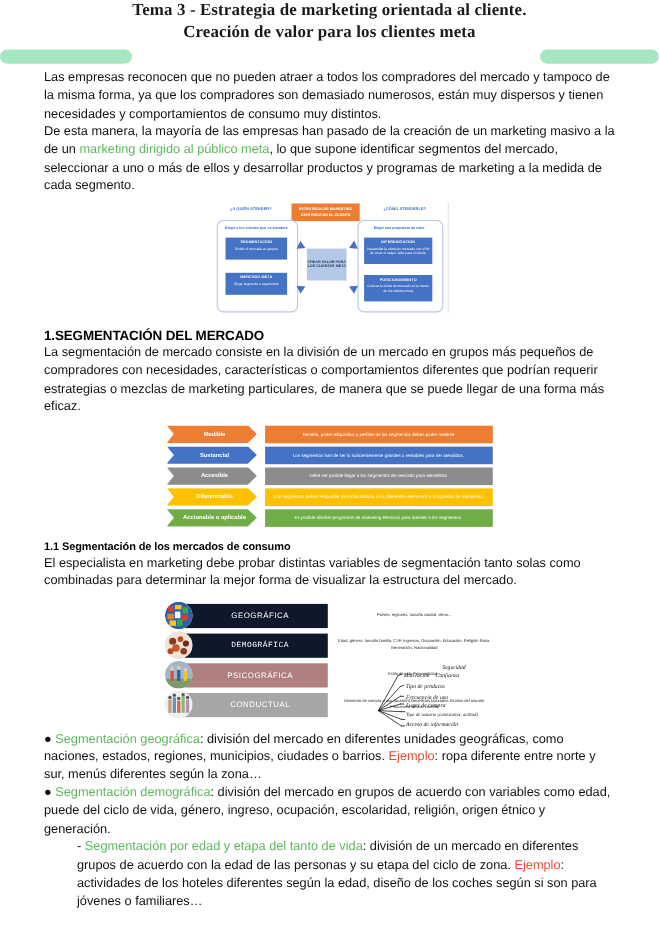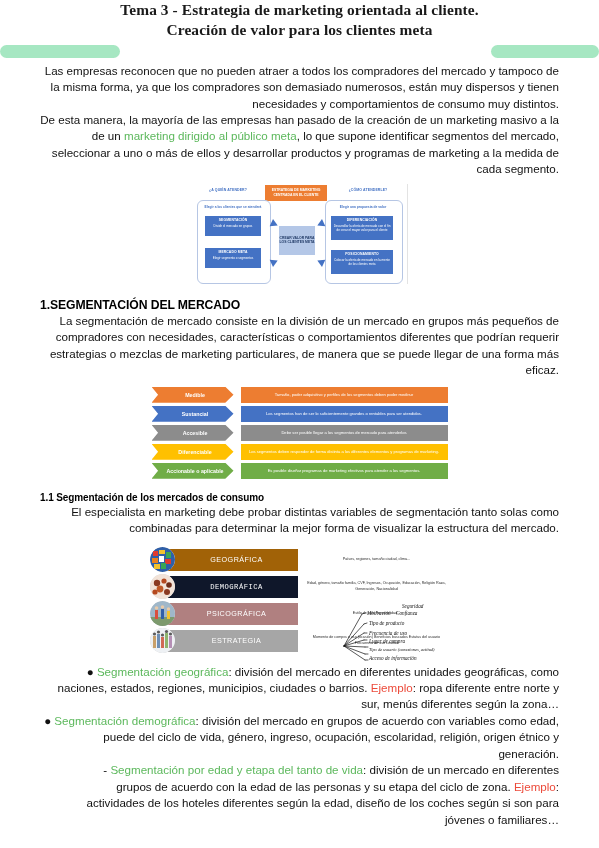--- a/index.html
+++ b/index.html
@@ -46,21 +46,21 @@
     background: #a6e7c2;
   }
   .hl-left  { left: -40px;  top: 45px; width: 120px; }
   .hl-right { right: -40px; top: 45px; width: 108px; }
 
   
   .para {
     font-size: 11.6px;
     line-height: 1.42;
     color: #111;
-    text-align: right;
+    text-align: left;
     margin: 0;
   }
   .para.first { margin-top: 22px; }
   .green { color: #5cb85c; }
   .red { color: #ec4a3a; }
 
   h2.sec {
     font-size: 12.2px;
     font-weight: bold;
     margin: 14px 0 1px 0;
@@ -333,21 +333,21 @@
             <rect x="9" y="3" width="6" height="4" fill="#f2c230"></rect>
           <rect x="16" y="5" width="5" height="6" fill="#3aa655"></rect>
             <rect x="2" y="11" width="6" height="5" fill="#e8821e"></rect>
           <rect x="9" y="9" width="5" height="6" fill="#ffffff"></rect>
             <rect x="15" y="12" width="6" height="5" fill="#e03b2f"></rect>
           <rect x="4" y="17" width="6" height="5" fill="#f2c230"></rect>
             <rect x="11" y="16" width="5" height="6" fill="#3aa655"></rect>
           <rect x="17" y="18" width="4" height="4" fill="#2f5fa8"></rect>
         </svg>
       </div>
-      <div class="f3-bar" style="background:#a16207;">GEOGRÁFICA</div>
+      <div class="f3-bar" style="background:#0f172a;">GEOGRÁFICA</div>
       <div class="f3-txt">Países, regiones, tamaño ciudad, clima...</div>
     </div>
 
     <div class="f3-row">
       <div class="f3-ico">
         <svg viewBox="0 0 25 25" width="25" height="25" aria-hidden="true">
           <circle cx="12.5" cy="12.5" r="12.5" fill="#f2e3d8"></circle>
           <circle cx="7" cy="9" r="3.2" fill="#8a3a22"></circle>
             <circle cx="14" cy="7" r="2.6" fill="#b5491f"></circle>
           <circle cx="19" cy="11" r="2.8" fill="#6e2d18"></circle>
@@ -386,21 +386,21 @@
           <rect x="11" y="9" width="3" height="11" fill="#d06a55"></rect>
             <rect x="15" y="5" width="3" height="15" fill="#8fb56e"></rect>
           <rect x="19" y="8" width="3" height="12" fill="#b58fb5"></rect>
           <circle cx="4.5" cy="6" r="1.6" fill="#5a5a5a"></circle>
             <circle cx="8.5" cy="4" r="1.6" fill="#5a5a5a"></circle>
           <circle cx="12.5" cy="7" r="1.6" fill="#5a5a5a"></circle>
             <circle cx="16.5" cy="3.5" r="1.6" fill="#5a5a5a"></circle>
           <circle cx="20.5" cy="6" r="1.6" fill="#5a5a5a"></circle>
         </svg>
       </div>
-      <div class="f3-bar" style="background:#a6a6a6;">ESTRATEGIA</div>
+      <div class="f3-bar" style="background:#a6a6a6;">CONDUCTUAL</div>
       <div class="f3-txt">Momento de compra o uso (ocasión) Beneficios buscados Estatus del usuario Frecuencia de uso Lealtad</div>
     </div>
 
     <svg class="hand" viewBox="0 0 118 62">
       <g stroke="#111" stroke-width="0.7" fill="none" stroke-linecap="round">
         <path d="M4 44 L22 12"></path>
           <path d="M4 44 L24 22"></path>
           <path d="M4 44 L24 31"></path>
         <path d="M4 44 L24 38"></path>
           <path d="M4 44 L25 45"></path>

